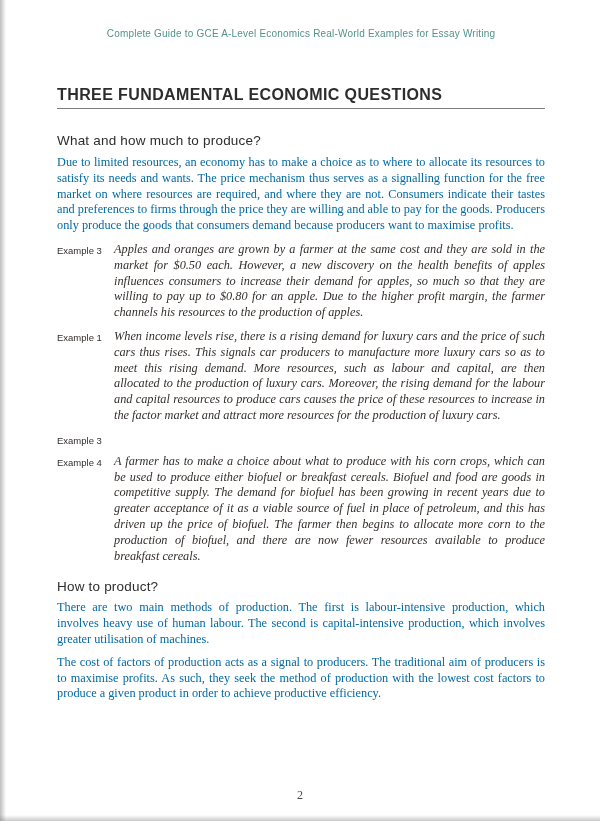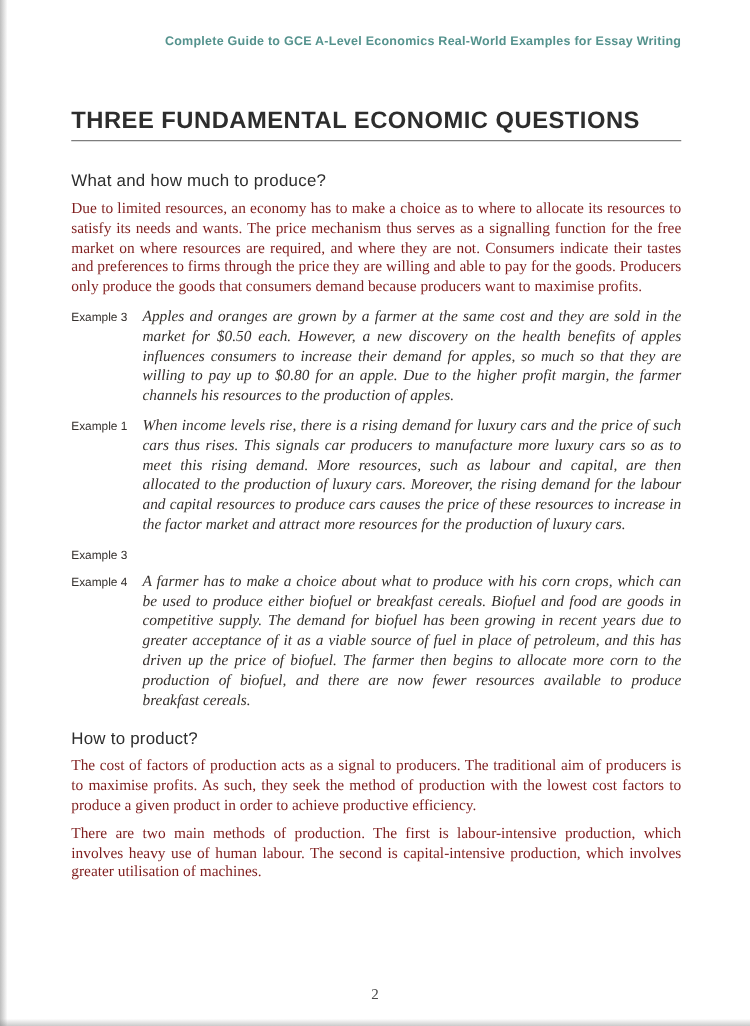--- a/index.html
+++ b/index.html
@@ -19,51 +19,51 @@
     background: linear-gradient(90deg, rgba(110,110,110,0.45), rgba(255,255,255,0));
     pointer-events: none;
   }
   .page .edge-bottom {
     position: absolute; left: 0; right: 0; bottom: 0; height: 6px;
     background: linear-gradient(0deg, rgba(120,120,120,0.40), rgba(255,255,255,0));
     pointer-events: none;
   }
   .running-header {
     margin-top: 6px;
-    text-align: right;
+    text-align: center;
     font-family: "Liberation Sans", sans-serif;
-    font-weight: bold;
+    font-weight: normal;
     font-size: 10px;
     letter-spacing: 0.2px;
     color: #54928d;
   }
   h1.doc-title {
     margin: 47px 0 0 0;
     font-family: "Liberation Sans", sans-serif;
     font-weight: bold;
-    font-size: 19px;
+    font-size: 16px;
     letter-spacing: 0.4px;
     color: #2d2d2d;
     padding-bottom: 4px;
     border-bottom: 1px solid #7d7d7d;
   }
   h2.section-heading {
     font-family: "Liberation Sans", sans-serif;
     font-weight: normal;
     font-size: 13.5px;
     letter-spacing: 0.2px;
     color: #2d2d2d;
     margin: 24px 0 0 0;
   }
   h2.section-heading.second { margin-top: 15px; }
   p.body-para {
     margin: 7px 0 0 0;
     font-size: 12.3px;
     line-height: 15.8px;
-    color: #7f1d1d;
+    color: #0369a1;
     text-align: justify;
   }
   p.body-para.tight { margin-top: 6px; }
   .example {
     display: flex;
     margin-top: 8px;
   }
   .example-label {
     flex: 0 0 57px;
     font-family: "Liberation Sans", sans-serif;
@@ -119,18 +119,18 @@
     <div class="example-label">Example 3</div>
   </div>
 
   <div class="example">
     <div class="example-label">Example 4</div>
     <div class="example-text">A farmer has to make a choice about what to produce with his corn crops, which can be used to produce either biofuel or breakfast cereals. Biofuel and food are goods in competitive supply. The demand for biofuel has been growing in recent years due to greater acceptance of it as a viable source of fuel in place of petroleum, and this has driven up the price of biofuel. The farmer then begins to allocate more corn to the production of biofuel, and there are now fewer resources available to produce breakfast cereals.</div>
   </div>
 
   <h2 class="section-heading second">How to product?</h2>
 
+  <p class="body-para tight">There are two main methods of production. The first is labour-intensive production, which involves heavy use of human labour. The second is capital-intensive production, which involves greater utilisation of machines.</p>
+
   <p class="body-para">The cost of factors of production acts as a signal to producers. The traditional aim of producers is to maximise profits. As such, they seek the method of production with the lowest cost factors to produce a given product in order to achieve productive efficiency.</p>
-
-  <p class="body-para tight">There are two main methods of production. The first is labour-intensive production, which involves heavy use of human labour. The second is capital-intensive production, which involves greater utilisation of machines.</p>
 
   <div class="page-number">2</div>
 </div>
 
 </body></html>

